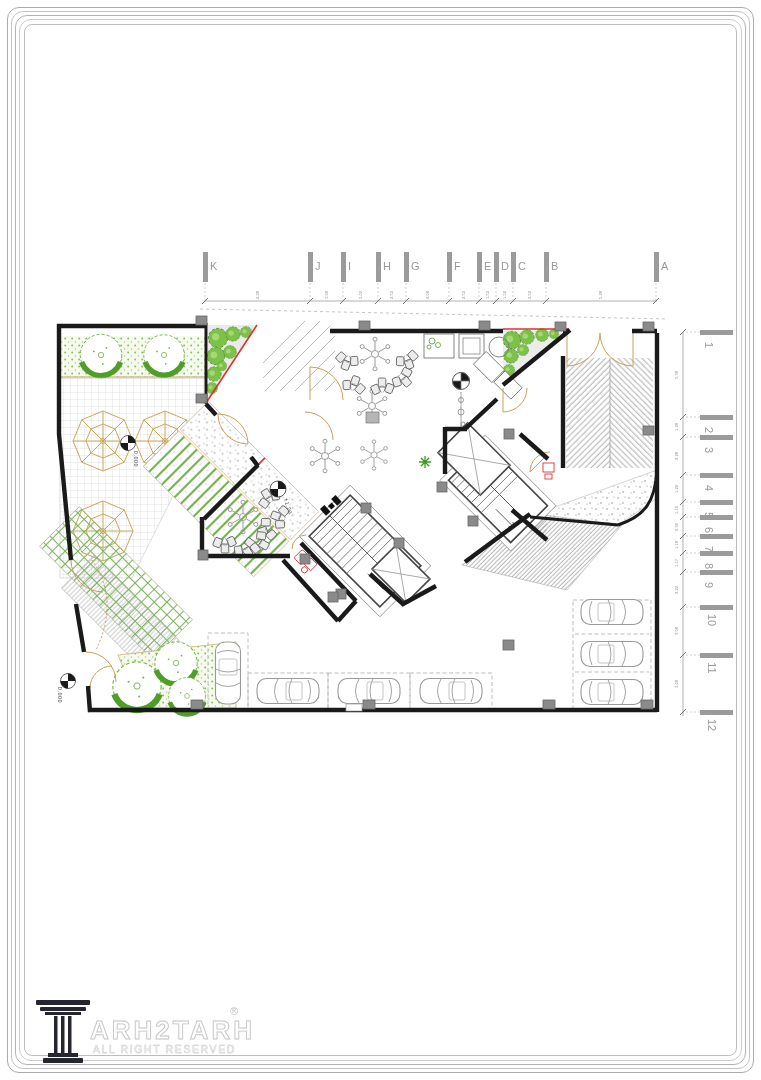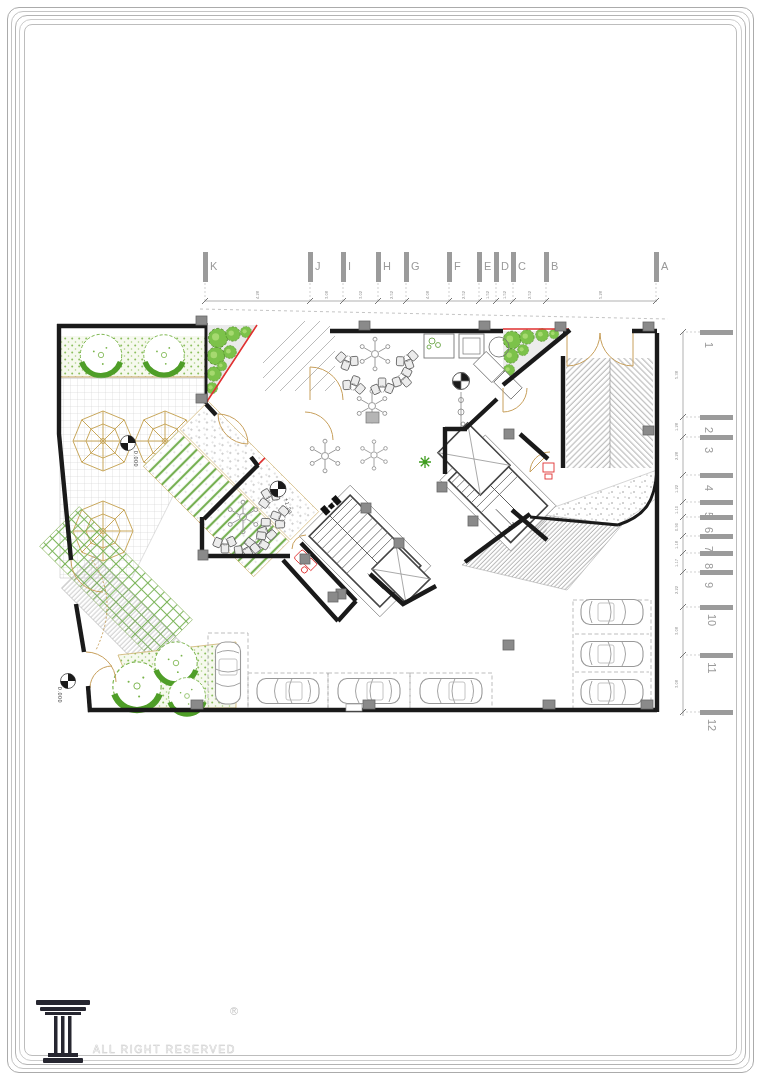--- a/index.html
+++ b/index.html
@@ -514,16 +514,17 @@
         <rect x="2" y="3" width="54" height="5" rx="1"></rect>
         <rect x="6" y="10" width="46" height="4" rx="1"></rect>
         <rect x="11" y="15" width="36" height="3"></rect>
         <rect x="20" y="19" width="3.5" height="37"></rect>
         <rect x="27" y="19" width="3.5" height="37"></rect>
         <rect x="34" y="19" width="3.5" height="37"></rect>
         <rect x="14" y="56" width="30" height="4"></rect>
         <rect x="9" y="61" width="40" height="5" rx="1"></rect>
       </g>
     </svg>
+    <div id="brand">ARH2TARH</div>
     <div id="reg">®</div>
     <div id="tagline">ALL RIGHT RESERVED</div>
   </div>
 </div>
 
 </body></html>

